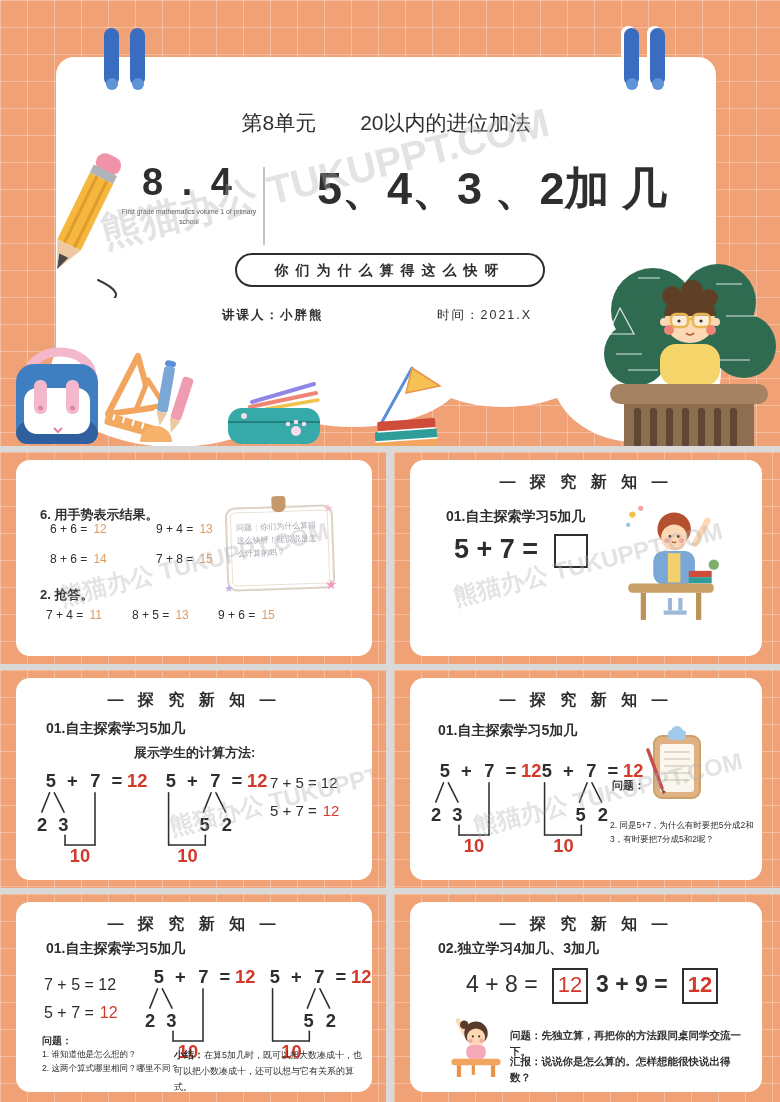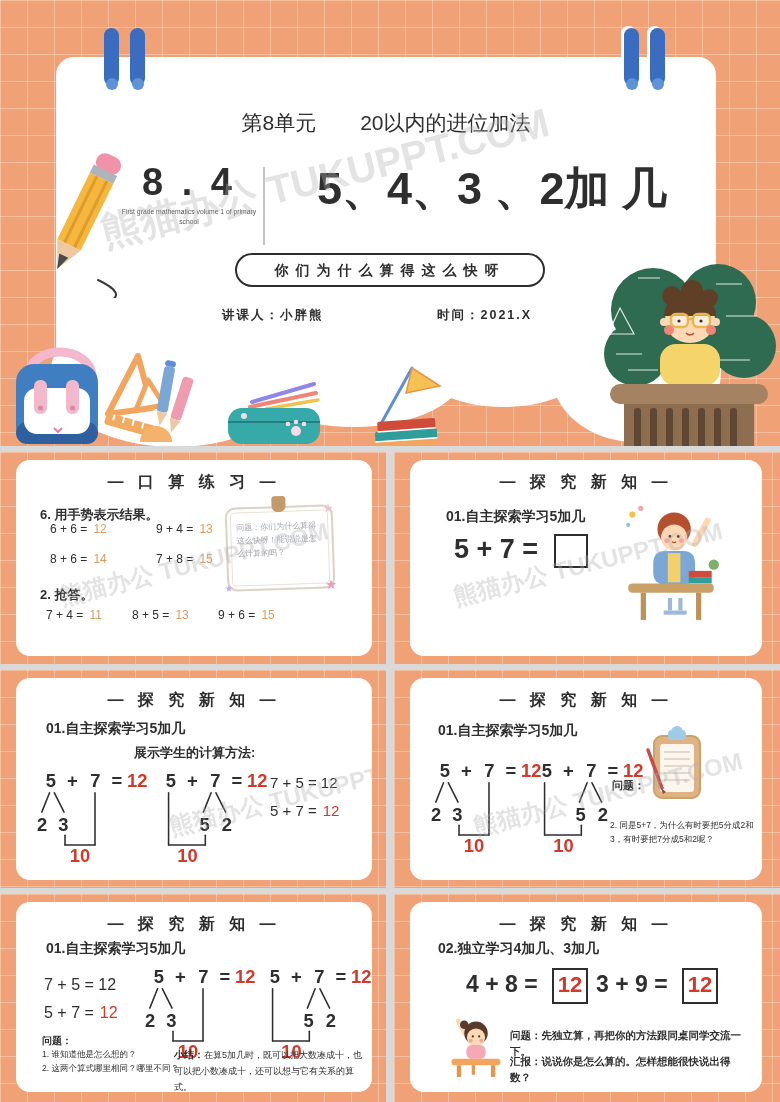--- a/index.html
+++ b/index.html
@@ -61,21 +61,21 @@
         <div style="font-size:6.8px;color:#555;margin-top:3px;line-height:1.4">First grade mathematics volume 1 of primary school</div>
       </div>
 
       <div class="abs" style="left:207px;top:110px;width:1.5px;height:78px;background:#c4c4c4"></div>
 
       <div class="abs" style="left:226px;top:102px;width:420px;text-align:center;font-size:45px;font-weight:800;white-space:nowrap">5、4、3 、2加 几</div>
 
       <div class="abs" style="left:179px;top:196px;width:306px;height:30px;line-height:30px;border:2px solid #2e2e2e;border-radius:17px;text-align:center;font-size:14px;font-weight:700;letter-spacing:7px">你们为什么算得这么快呀</div>
 
       <div class="abs" style="left:166px;top:250px;font-size:12.5px;font-weight:600;letter-spacing:2px">讲课人：小胖熊</div>
-      <div class="abs" style="left:381px;top:250px;font-size:12.5px;font-weight:700;letter-spacing:2px">时间：2021.X</div>
+      <div class="abs" style="left:381px;top:250px;font-size:12.5px;font-weight:400;letter-spacing:2px">时间：2021.X</div>
     </div>
 
     <div class="pin" style="left:104px;top:28px"></div>
     <div class="pin" style="left:130px;top:28px"></div>
     <div class="pin outlined" style="left:624px;top:28px"></div>
     <div class="pin outlined" style="left:650px;top:28px"></div>
 
     <svg class="abs" style="left:32px;top:148px;z-index:4" width="115" height="150" viewBox="0 0 115 150">
       <g transform="rotate(26 55 60)">
         <rect x="42" y="2" width="26" height="18" rx="9" fill="#f093a8"></rect>
@@ -187,21 +187,20 @@
         <rect x="116" y="150" width="7" height="40" rx="3"></rect>
         <rect x="132" y="150" width="7" height="40" rx="3"></rect>
       </g>
     </svg>
 
     <div class="wm" style="left:95px;top:150px;font-size:40px">熊猫办公 TUKUPPT.COM</div>
   </section>
 
   <section class="tile" style="left:0;top:452px;width:386px;height:212px">
     <div class="card" style="left:16px;top:8px;width:356px;height:196px">
-      <div class="sec-title" style="top:12px">— 口 算 练 习 —</div>
       <div class="heading" style="left:24px;top:46px;font-size:13px">6. 用手势表示结果。</div>
 
       <div class="eq" style="left:34px;top:62px"><span>6 + 6 =</span><span class="gap"></span><span class="o">12</span></div>
       <div class="eq" style="left:140px;top:62px"><span>9 + 4 =</span><span class="gap"></span><span class="o">13</span></div>
       <div class="eq" style="left:34px;top:92px"><span>8 + 6 =</span><span class="gap"></span><span class="o">14</span></div>
       <div class="eq" style="left:140px;top:92px"><span>7 + 8 =</span><span class="gap"></span><span class="o">15</span></div>
 
       <div class="heading" style="left:24px;top:126px;font-size:13px">2. 抢答。</div>
       <div class="eq" style="left:30px;top:148px"><span>7 + 4 =</span><span class="gap"></span><span class="o">11</span></div>
       <div class="eq" style="left:116px;top:148px"><span>8 + 5 =</span><span class="gap"></span><span class="o">13</span></div>
@@ -408,21 +407,21 @@
         <span style="font-weight:700;font-size:10px">小结：</span><span>在算5加几时，既可以把大数凑成十，也可以把小数凑成十，还可以想与它有关系的算式。</span>
       </div>
     </div>
   </section>
 
   <section class="tile" style="left:394px;top:894px;width:386px;height:208px">
     <div class="card" style="left:16px;top:8px;width:352px;height:190px">
       <div class="sec-title" style="top:12px">— 探 究 新 知 —</div>
       <div class="heading" style="left:28px;top:38px">02.独立学习4加几、3加几</div>
 
-      <div class="eq" style="left:56px;top:66px;font-size:23px;font-weight:700">
+      <div class="eq" style="left:56px;top:66px;font-size:23px;font-weight:400">
         <span>4 + 8 =</span>
         <span class="box r" style="width:32px;height:32px;line-height:30px;margin-left:8px;font-size:22px">12</span>
       </div>
       <div class="eq" style="left:186px;top:66px;font-size:23px;font-weight:600">
         <span>3 + 9 =</span>
         <span class="box r" style="width:32px;height:32px;line-height:30px;margin-left:8px;font-size:22px">12</span>
       </div>
 
       <svg class="abs" style="left:40px;top:112px" width="52" height="64" viewBox="0 0 46 60">
         <line x1="12" y1="18" x2="6" y2="6" stroke="#fcd8b5" stroke-width="4" stroke-linecap="round"></line>

